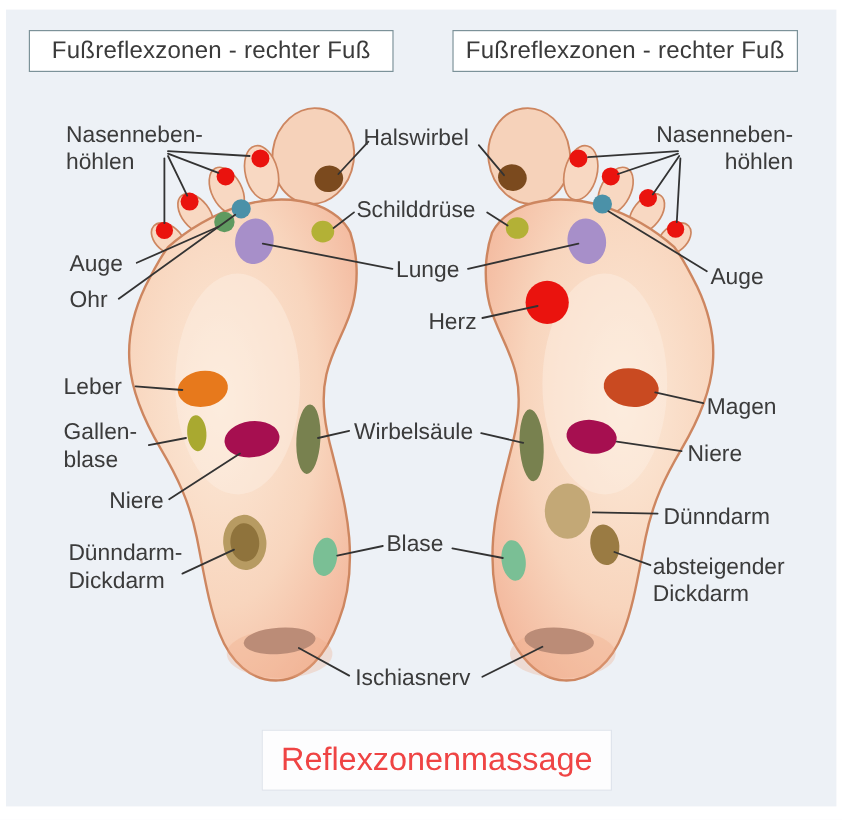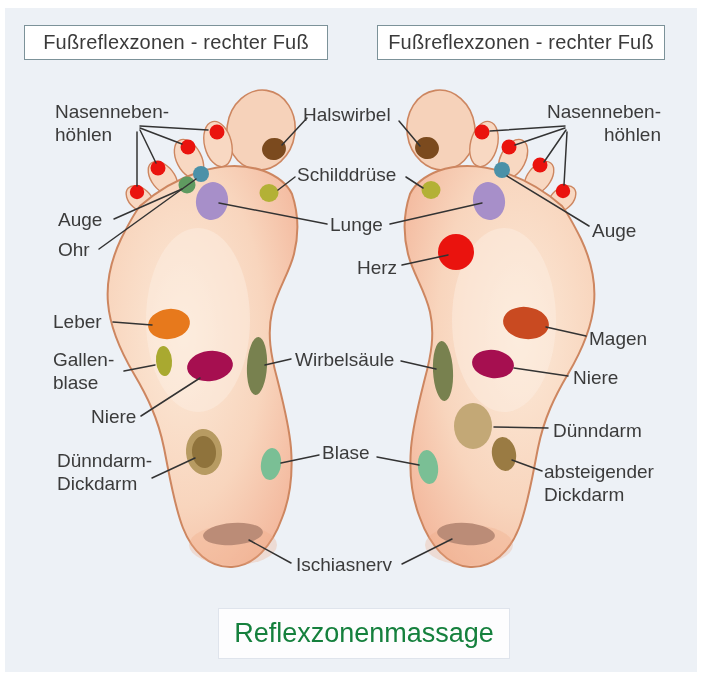--- a/index.html
+++ b/index.html
@@ -6,21 +6,21 @@
   .page{position:relative;width:702px;height:683px;background:#ffffff;overflow:hidden;
         font-family:"Liberation Sans",sans-serif;}
   .panel{position:absolute;left:5px;top:8px;width:692px;height:664px;background:#edf1f6;}
   .title-box{position:absolute;top:25px;height:33px;background:#ffffff;border:1px solid #7c9299;
              display:flex;align-items:center;justify-content:center;
              font-size:20px;color:#3a3a3a;letter-spacing:0.2px;}
   .title-box.left{left:24px;width:302px;}
   .title-box.right{left:377px;width:286px;}
   .caption-box{position:absolute;left:218px;top:608px;width:290px;height:49px;background:#fdfdfe;
                border:1px solid #dfe4ec;display:flex;align-items:center;justify-content:center;
-               font-size:27px;color:#15803d;}
+               font-size:27px;color:#ef4444;}
   svg{position:absolute;left:0;top:0;}
   text{font-family:"Liberation Sans",sans-serif;fill:#3b3b3b;}
 </style>
 </head>
 <body>
 
 <div class="page">
   <div class="panel"></div>
 
   <div class="title-box left">

